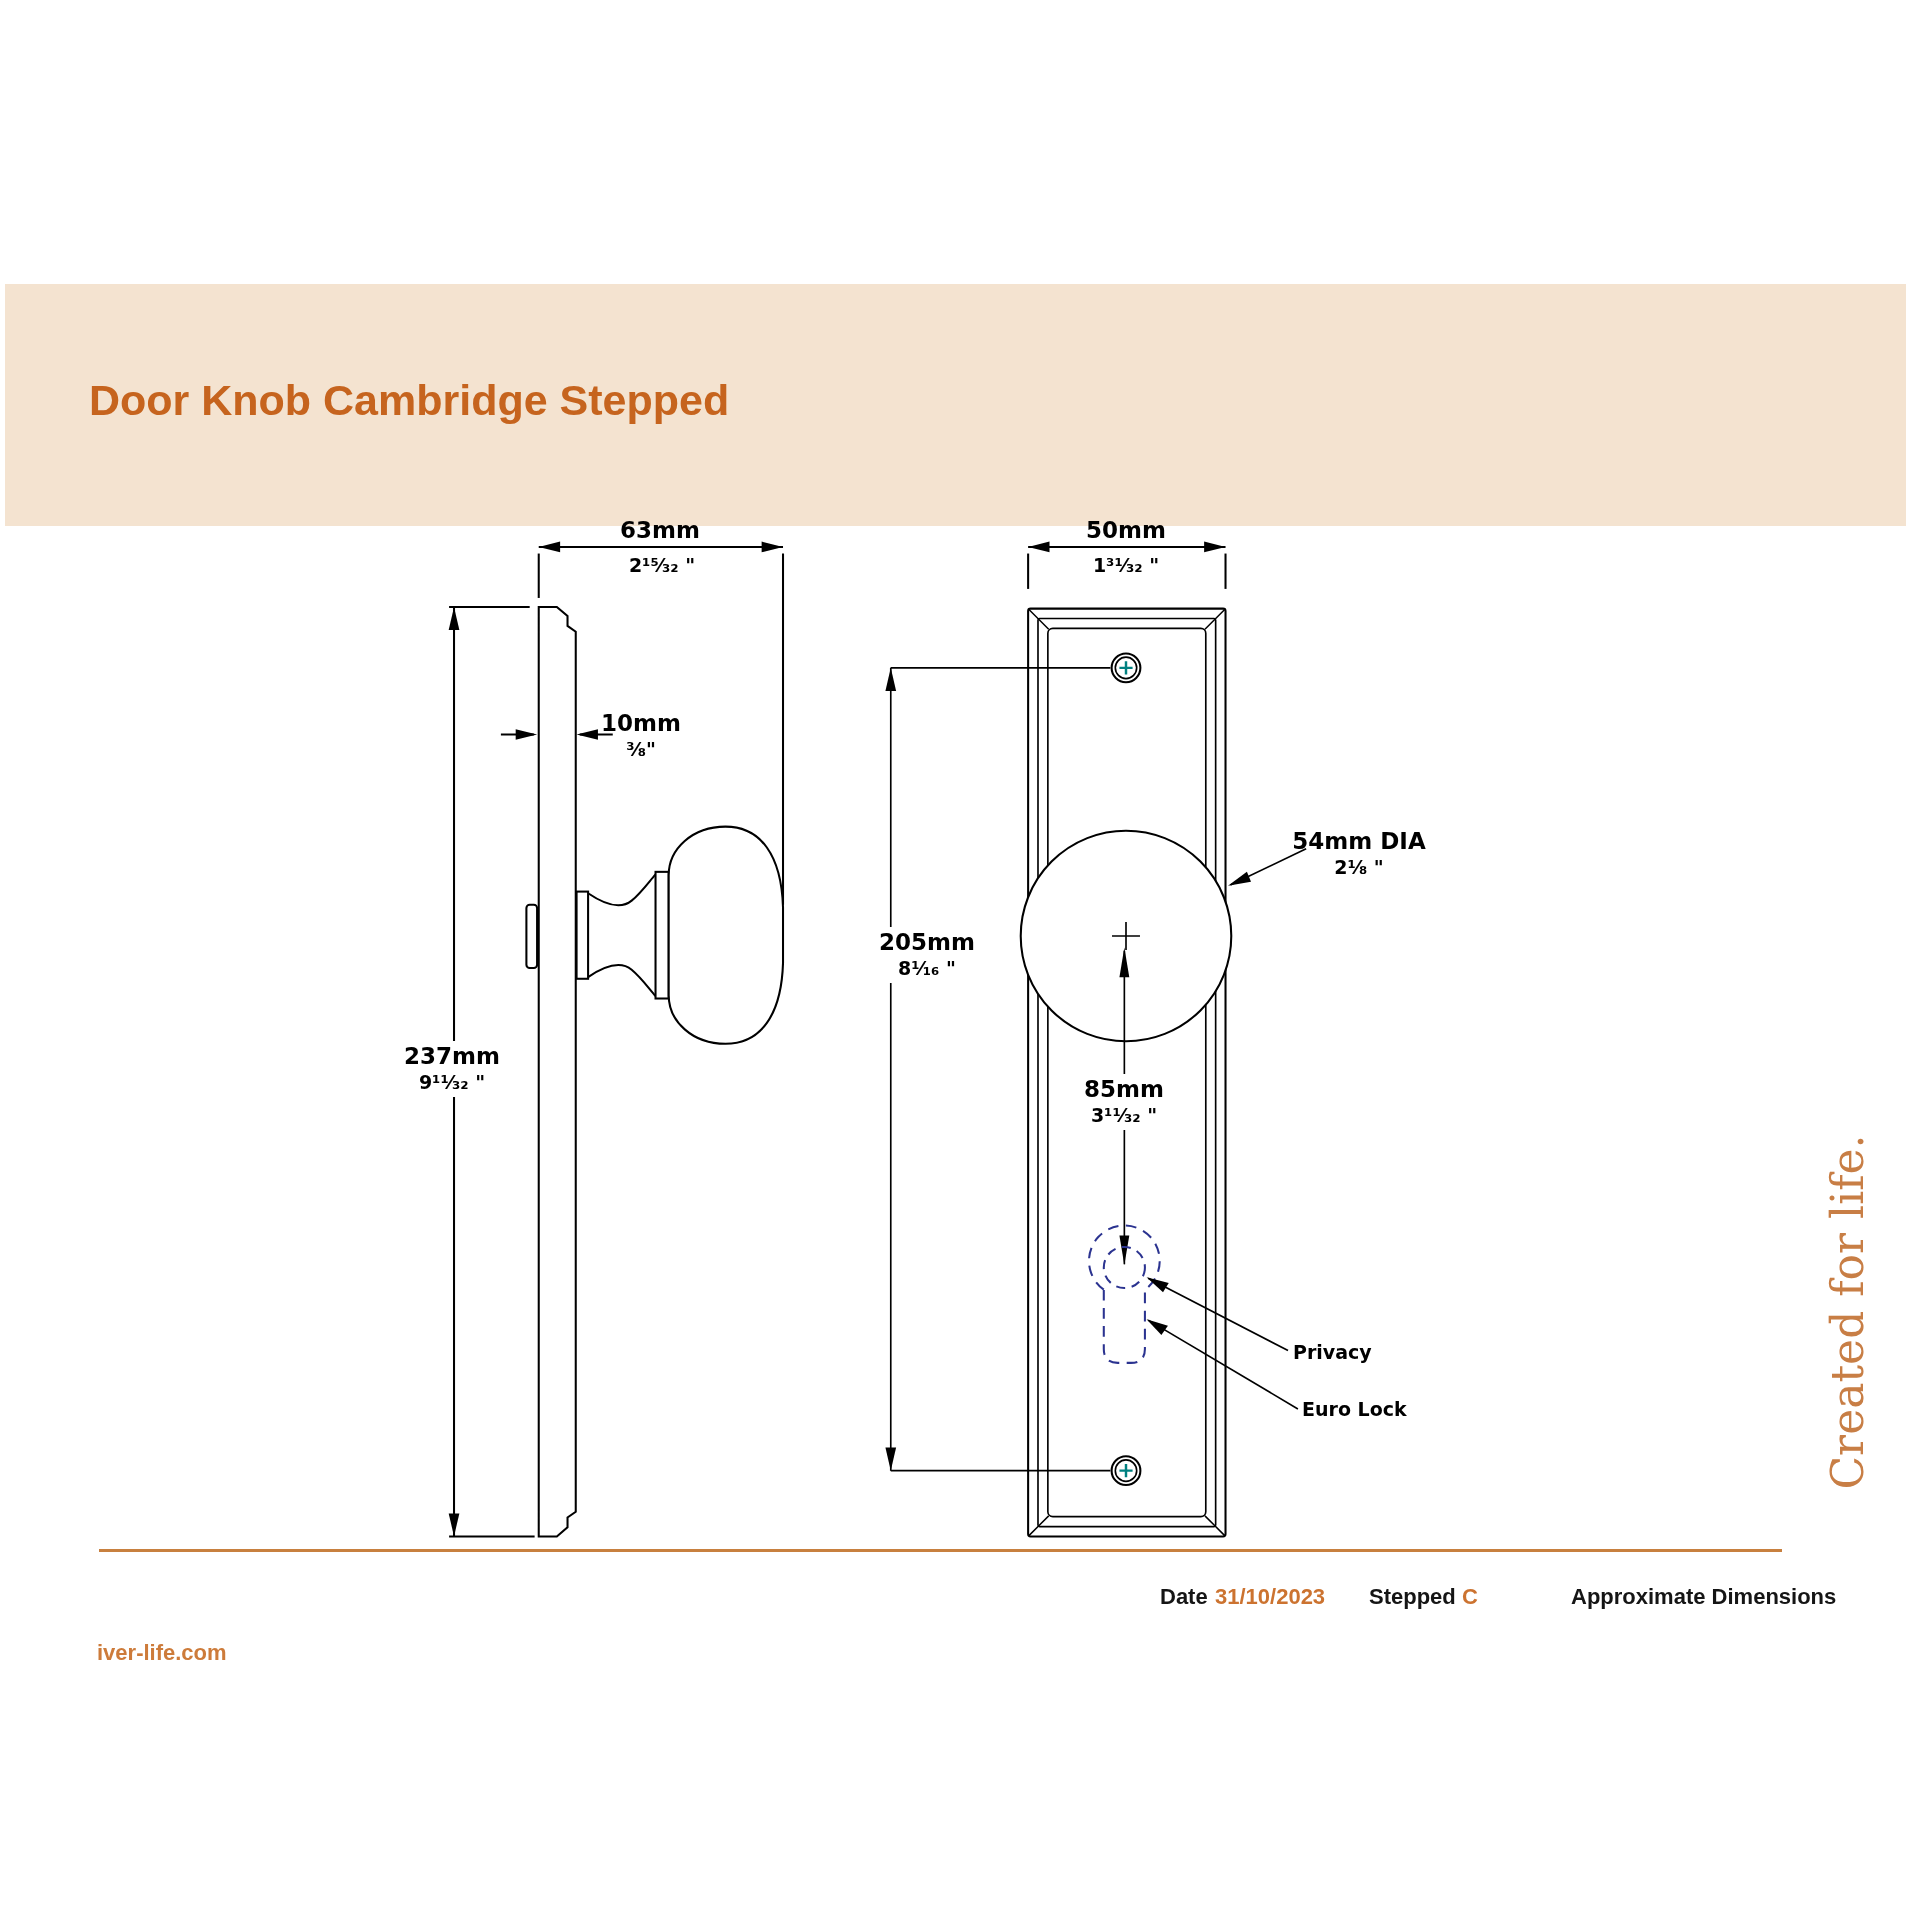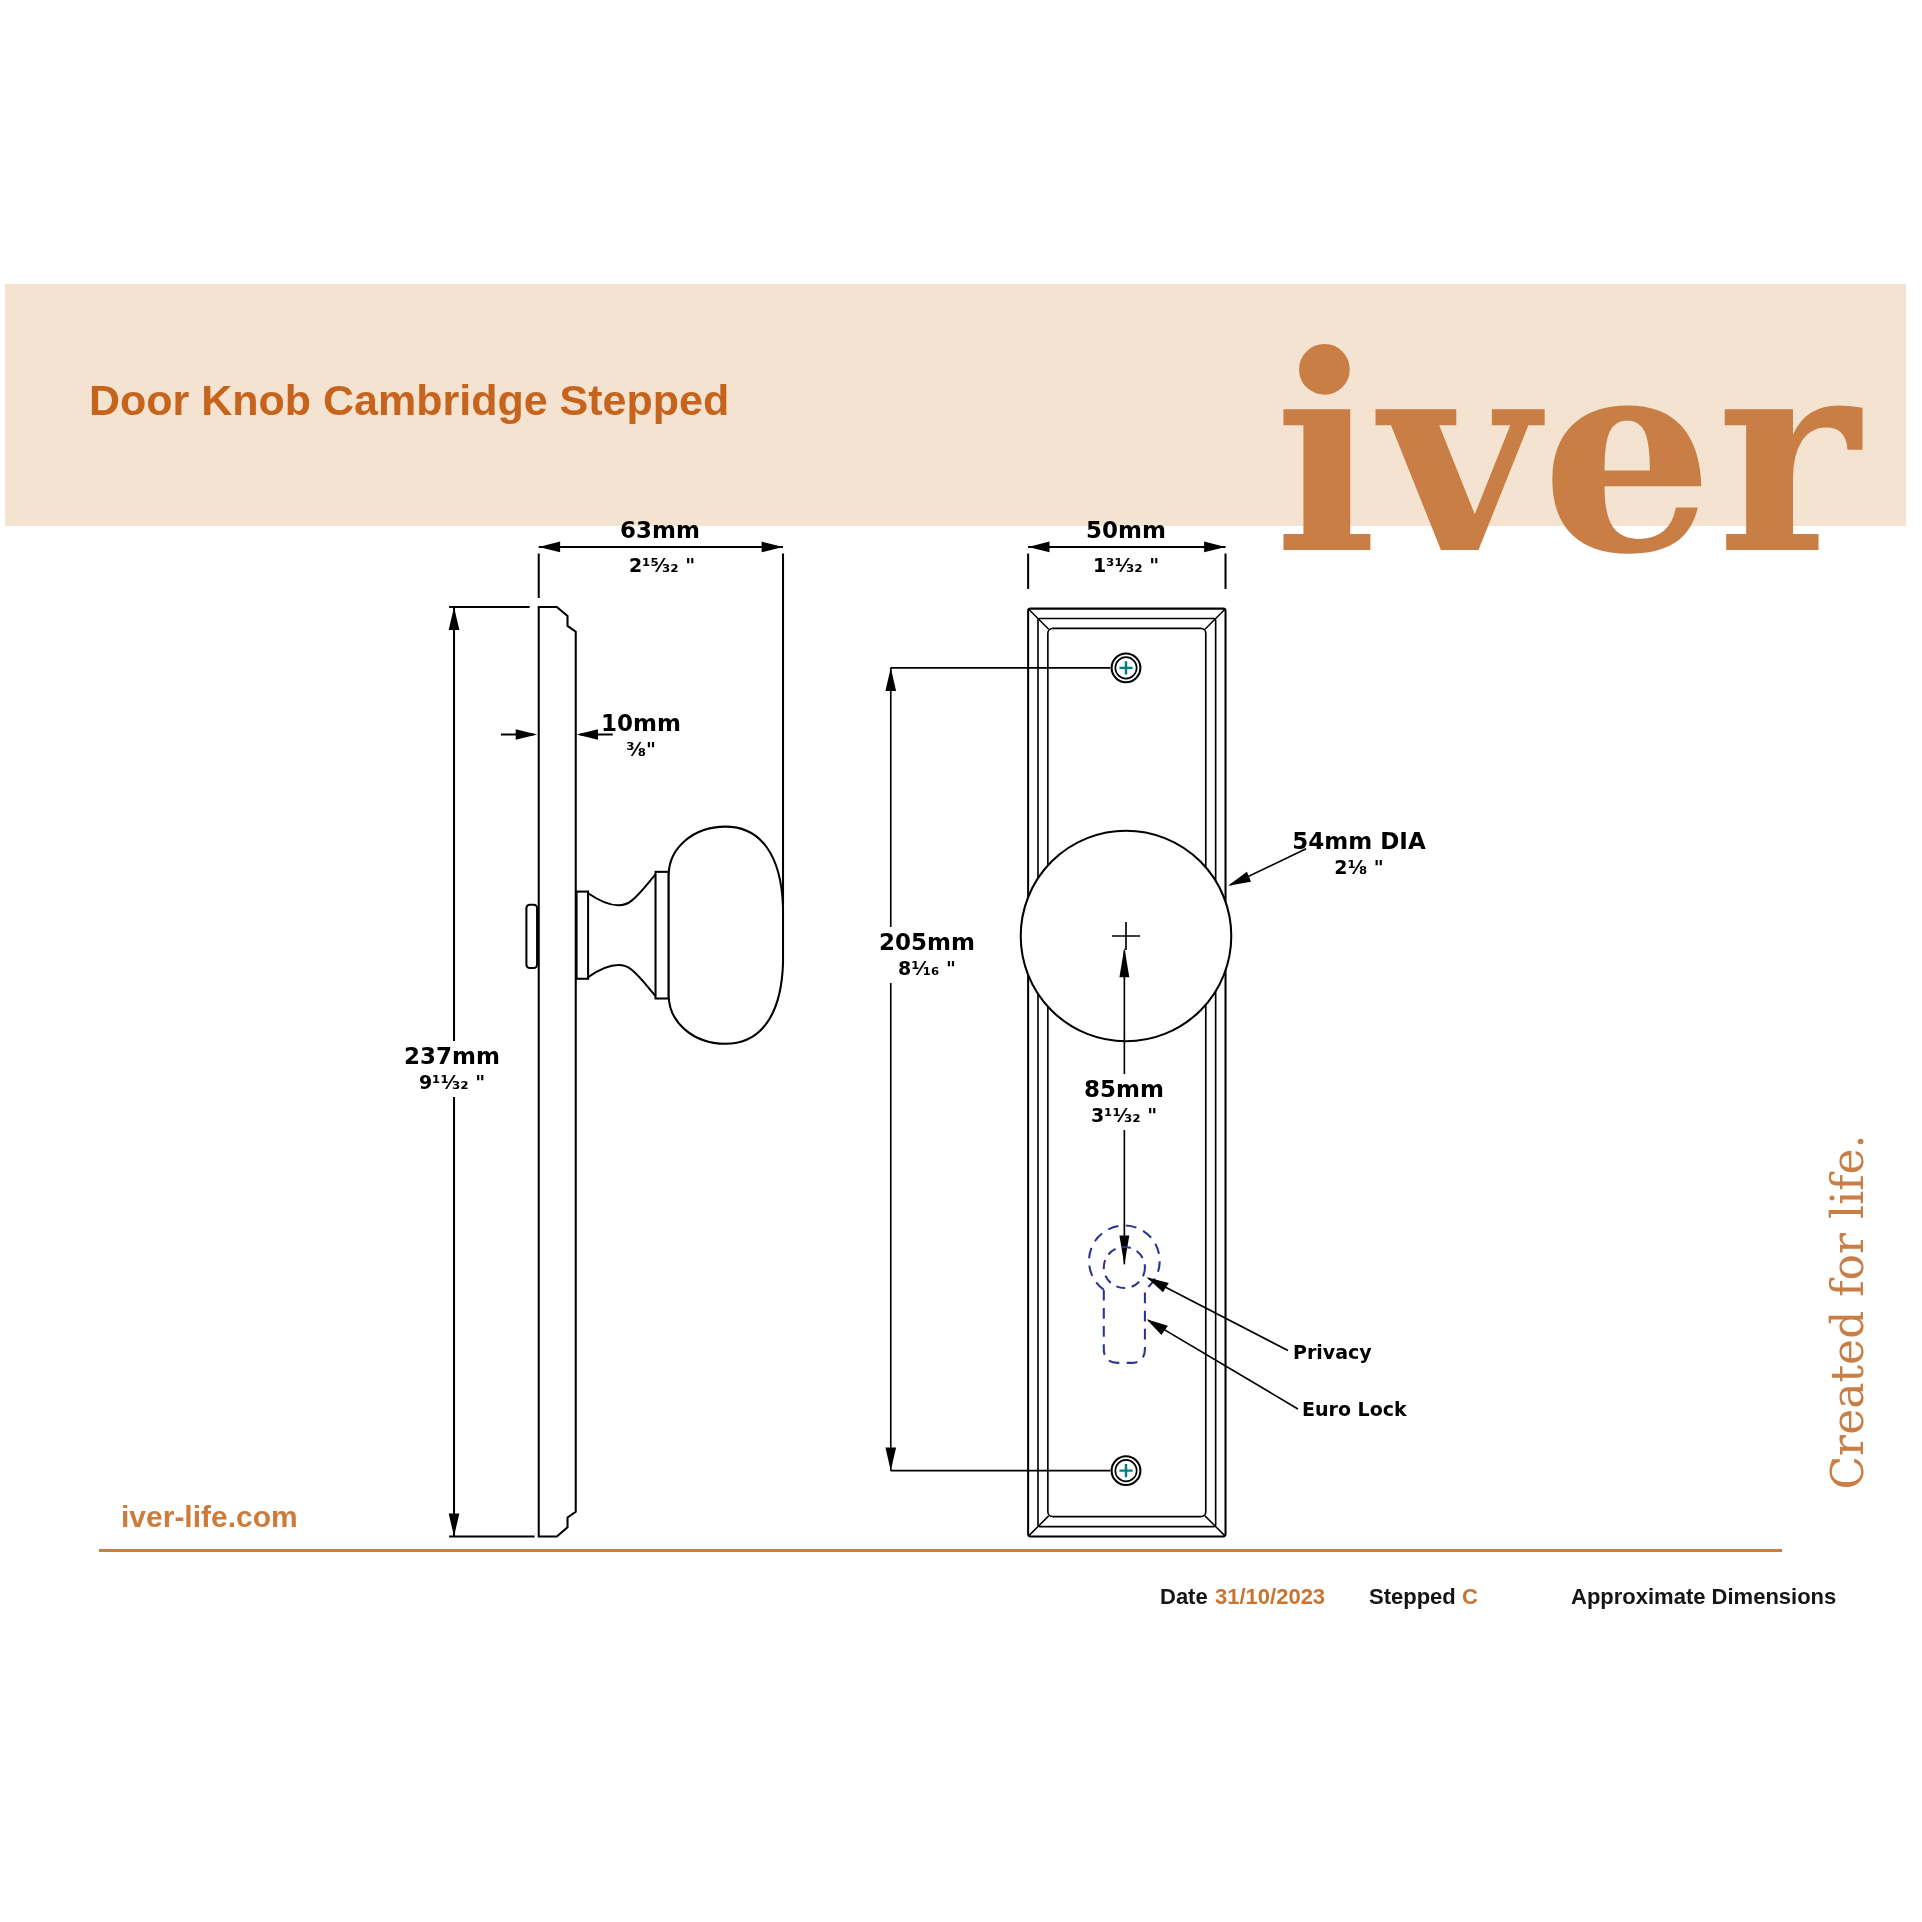--- a/index.html
+++ b/index.html
@@ -14,32 +14,31 @@
   .dim{position:absolute;transform:translateX(-50%);text-align:center;
        font-family:"DejaVu Sans",sans-serif;font-weight:bold;color:#000;line-height:1.05;}
   .dim .mm{font-size:23px;}
   .dim .in{font-size:19px;margin-top:5px;}
   .dim.onLine{background:#ffffff;padding:3.3px 6.6px;}
   .callout{position:absolute;font-family:"DejaVu Sans",sans-serif;font-weight:bold;
            font-size:19px;color:#000;white-space:nowrap;}
   .tagline{position:absolute;left:1847px;top:1312px;transform:translate(-50%,-50%) rotate(-90deg);
            font-family:"DejaVu Serif",serif;font-size:44px;color:#c87e45;white-space:nowrap;}
   .rule{position:absolute;left:99px;top:1549px;width:1683px;height:2.5px;background:#c8803f;}
-  .site{position:absolute;left:97px;top:1500px;font-size:30px;font-weight:bold;color:#cd7b3a;margin-left:24px;}
+  .site{position:absolute;left:97px;top:1640px;font-size:22px;font-weight:bold;color:#cd7b3a;}
   .foot{position:absolute;top:1584px;font-size:22px;font-weight:bold;color:#151515;white-space:nowrap;}
   .foot.orange{color:#cc7330;}
 </style>
 </head>
 <body>
 
 <div class="page">
 
   <div class="banner">
     <div class="title">Door Knob Cambridge Stepped</div>
-    <div class="logo">iver</div>
   </div>
 
   <svg class="draw" viewBox="0 0 2338 2338">
     <g stroke="#000" stroke-width="2.5" fill="none">
 
       <path fill="#fff" d="M655,738 L677,738 L690,749 L690,761 L700,768 L700,1838 L690,1845 L690,1857 L677,1868 L655,1868 Z"></path>
       <rect x="640" y="1100" width="13" height="77" rx="4" fill="#fff"></rect>
       <rect x="701" y="1084" width="14" height="106" fill="#fff"></rect>
       <path d="M715,1086 C740,1103 757,1104 768,1095 C780,1085 789,1072 797,1063"></path>
       <path d="M715,1188 C740,1171 757,1170 768,1179 C780,1189 789,1202 797,1211"></path>

